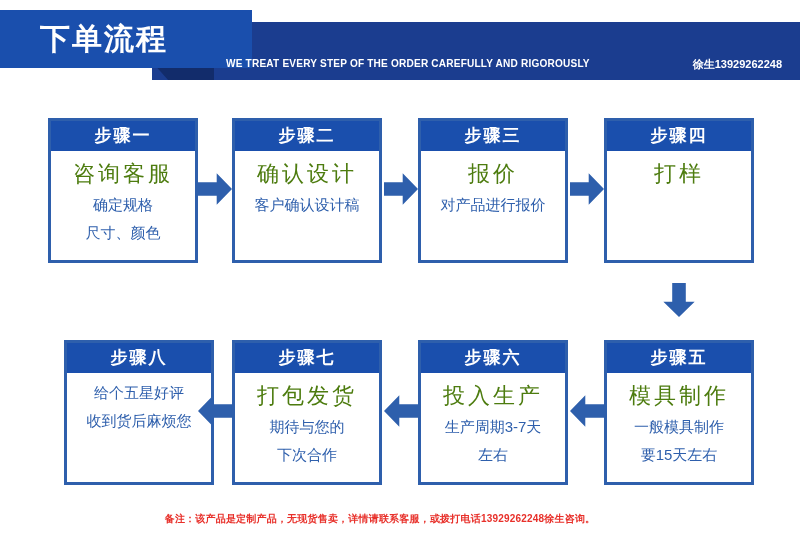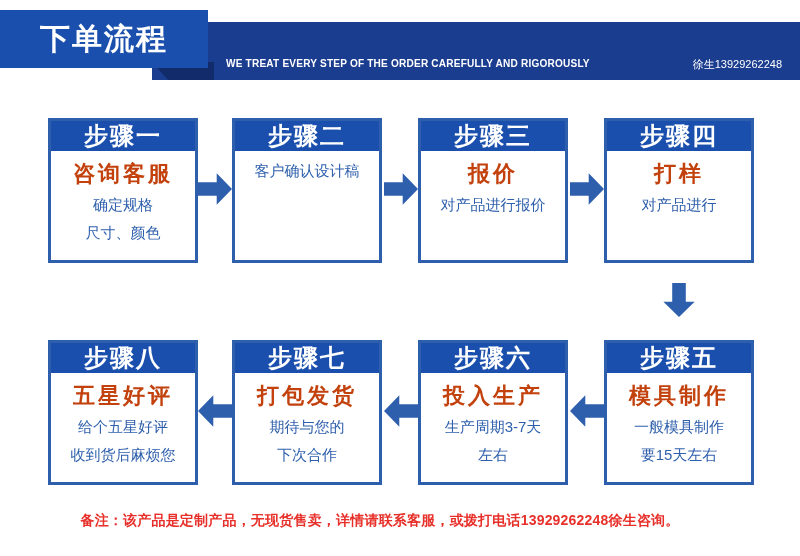--- a/index.html
+++ b/index.html
@@ -43,20 +43,21 @@
     clip-path: polygon(0 0, 100% 0, 100% 100%, 26% 100%);
   }
   
   .title-tab {
     position: absolute;
     left: 0;
     top: 10px;
     width: 208px;
     height: 58px;
     background: #1a4fad;
+    padding-left: 44px;
   }
   .title-tab-text {
     position: absolute;
     left: 0;
     top: 0;
     width: 208px;
     height: 58px;
     line-height: 58px;
     text-align: center;
     color: #ffffff;
@@ -85,52 +86,52 @@
     white-space: nowrap;
     transform: scaleX(0.96);
     transform-origin: left top;
   }
   .banner-contact {
     position: absolute;
     right: 18px;
     top: 57px;
     color: #ffffff;
     font-size: 11px;
-    font-weight: normal;
+    font-weight: bold;
     white-space: nowrap;
   }
 
   
   .step-box {
     position: absolute;
     width: 150px;
     height: 145px;
     border: 3px solid #2e5fac;
     box-sizing: border-box;
     background: #ffffff;
   }
   .step-head {
     height: 30px;
     line-height: 30px;
     background: #1a4fad;
     color: #ffffff;
     text-align: center;
-    font-size: 24px;
+    font-size: 17px;
     font-weight: bold;
     letter-spacing: 2px;
     white-space: nowrap;
   }
   .step-body {
     padding-top: 6px;
     text-align: center;
   }
   .step-title {
-    color: #c2410c;
+    color: #4d7c0f;
     font-size: 22px;
-    font-weight: bold;
+    font-weight: normal;
     letter-spacing: 3px;
     line-height: 34px;
     white-space: nowrap;
   }
   .step-line {
     color: #2e5fac;
     font-size: 15px;
     line-height: 28px;
     white-space: nowrap;
   }
@@ -157,21 +158,21 @@
   }
 
   
   .footer-note {
     position: absolute;
     left: 0;
     top: 512px;
     width: 760px;
     text-align: center;
     color: #e8302a;
-    font-size: 14px;
+    font-size: 10px;
     font-weight: bold;
     letter-spacing: 0.2px;
     white-space: nowrap;
   }
 </style>
 </head>
 <body>
 
 <div class="header">
   <div class="ribbon-band"></div>
@@ -190,20 +191,21 @@
     <div class="step-line">确定规格</div>
     <div class="step-line">尺寸、颜色</div>
   </div>
 </div>
 
 <div class="arrow arrow-right" style="left:198px; top:172px;"></div>
 
 <div class="step-box" style="left:232px; top:118px;">
   <div class="step-head">步骤二</div>
   <div class="step-body">
+    <div class="step-title">确认设计</div>
     <div class="step-line">客户确认设计稿</div>
     <div class="step-line"></div>
   </div>
 </div>
 
 <div class="arrow arrow-right" style="left:384px; top:172px;"></div>
 
 <div class="step-box" style="left:418px; top:118px;">
   <div class="step-head">步骤三</div>
   <div class="step-body">
@@ -212,30 +214,28 @@
     <div class="step-line"></div>
   </div>
 </div>
 
 <div class="arrow arrow-right" style="left:570px; top:172px;"></div>
 
 <div class="step-box" style="left:604px; top:118px;">
   <div class="step-head">步骤四</div>
   <div class="step-body">
     <div class="step-title">打样</div>
-    <div class="step-line">对产品进行</div>
   </div>
 </div>
 
 <div class="arrow arrow-down" style="left:662px; top:283px;"></div>
 
-<div class="step-box" style="left:48px; top:340px;">
+<div class="step-box" style="left:64px; top:340px;">
   <div class="step-head">步骤八</div>
   <div class="step-body">
-    <div class="step-title">五星好评</div>
     <div class="step-line">给个五星好评</div>
     <div class="step-line">收到货后麻烦您</div>
   </div>
 </div>
 
 <div class="arrow arrow-left" style="left:198px; top:394px;"></div>
 
 <div class="step-box" style="left:232px; top:340px;">
   <div class="step-head">步骤七</div>
   <div class="step-body">

